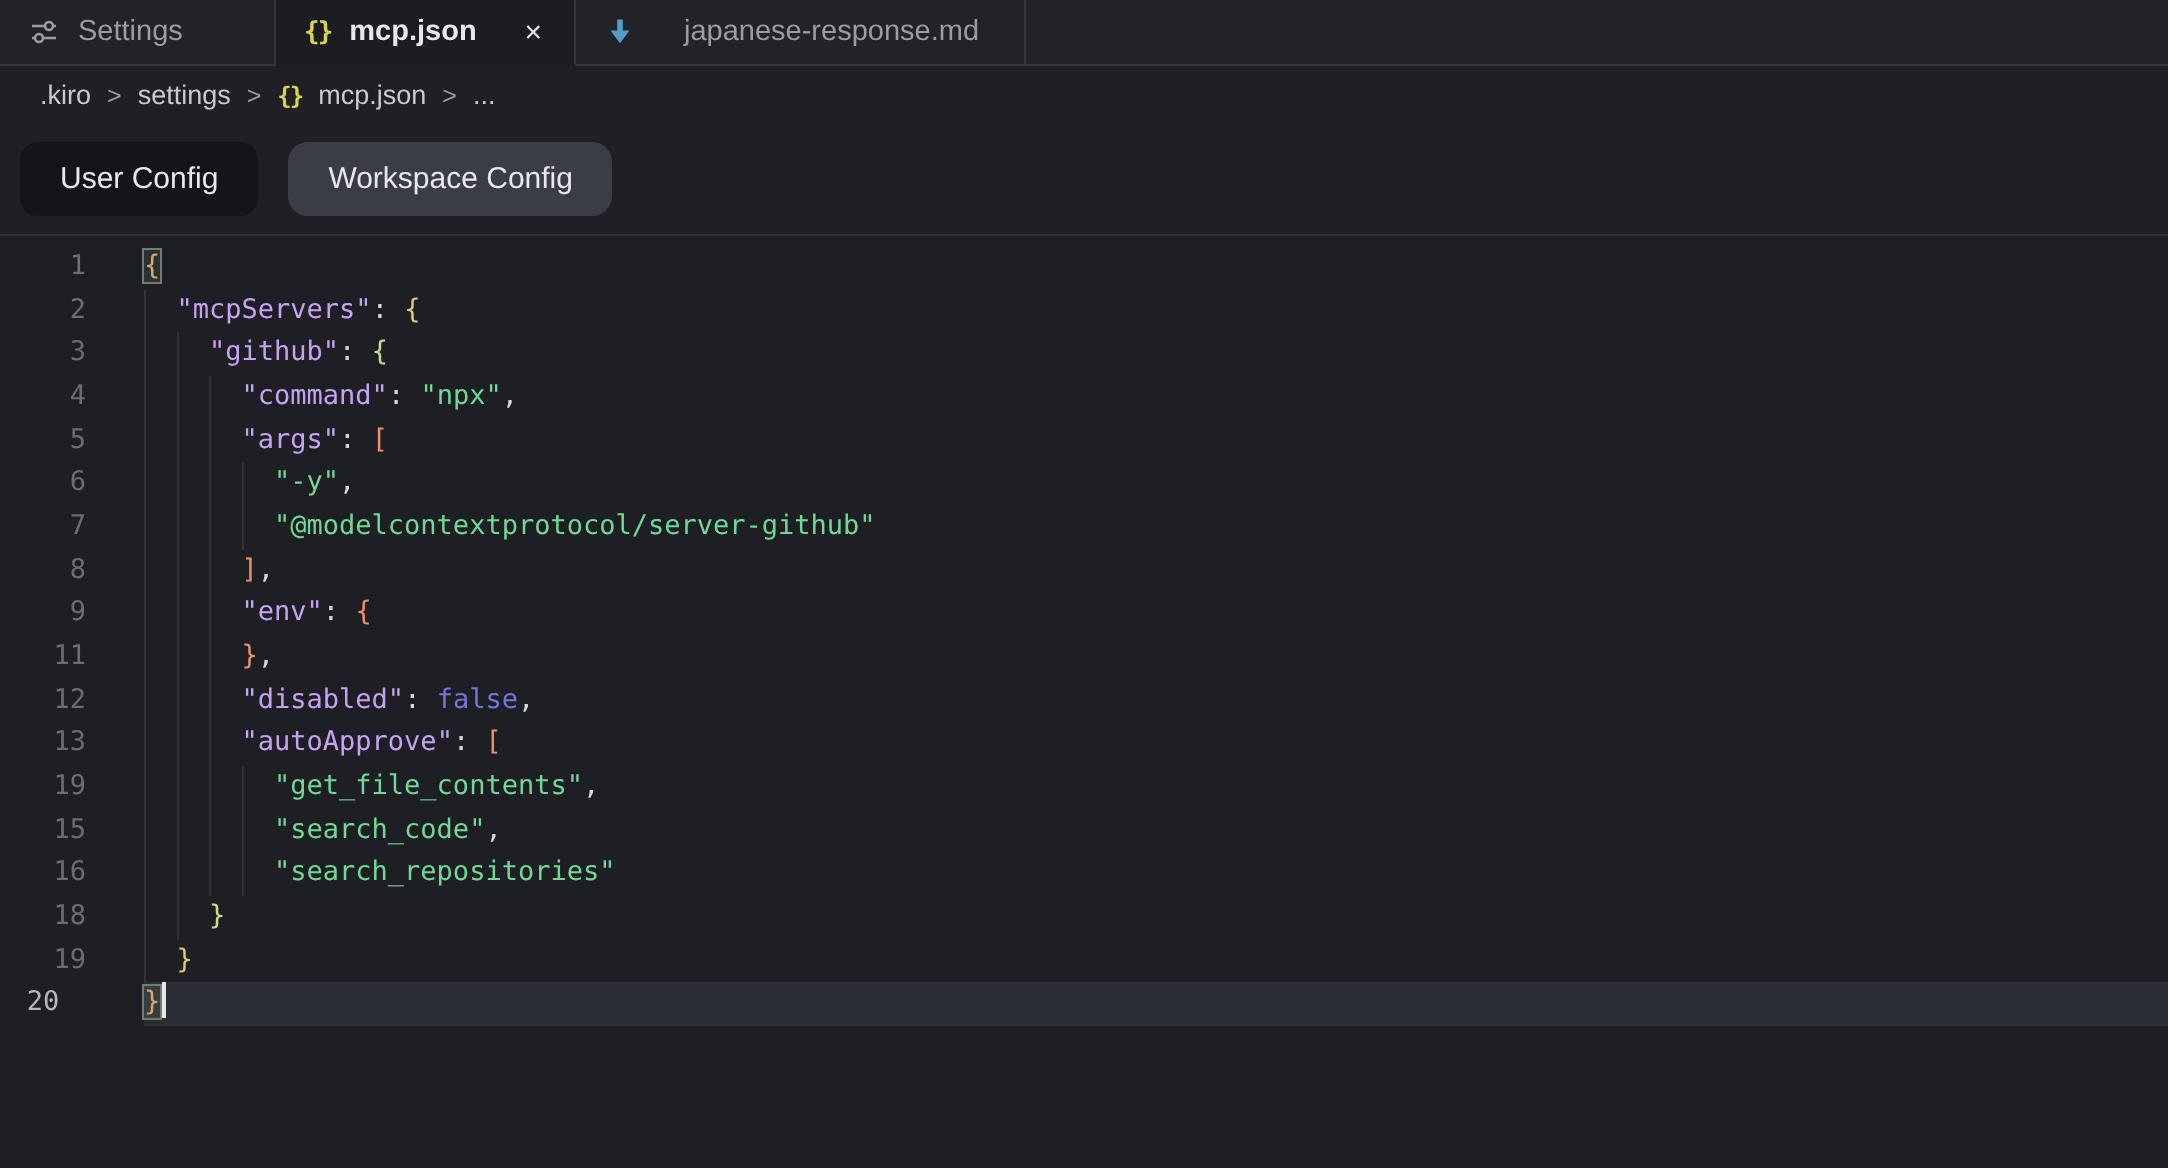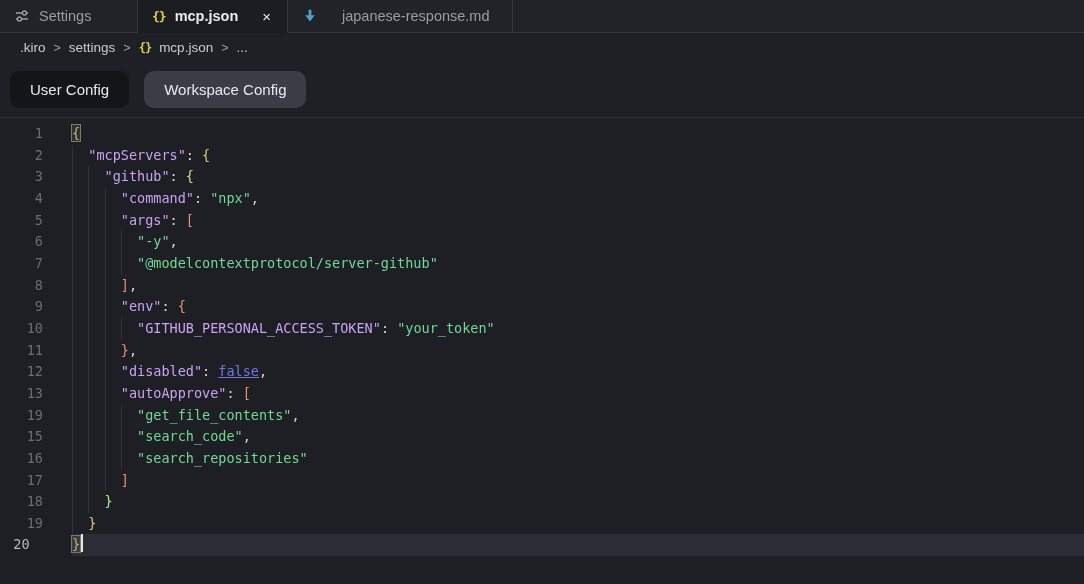--- a/index.html
+++ b/index.html
@@ -67,21 +67,21 @@
   .ln { width:43px; text-align:right; color: var(--ln); flex-shrink:0; user-select:none; }
   .line.active .ln { color: var(--ln-active); text-align: center; }
   .code { flex:1; margin-left:29px; white-space:pre; }
   .code.g {
     background-image: repeating-linear-gradient(to right, var(--guide) 0 1px, transparent 1px 2ch);
     background-repeat:no-repeat;
   }
   .line.active .code { background-color: var(--bg-active-line); }
   .tok.key  { color: var(--key); }
   .tok.str  { color: var(--string); }
-  .tok.bool { color: var(--boolean); text-decoration: underline; }
+  .tok.bool { color: var(--boolean); }
   .tok.pun  { color: var(--punct); }
   .tok.b1   { color: var(--bracket1); }
   .tok.b2   { color: var(--bracket2); }
   .tok.b3   { color: var(--bracket3); }
   .tok.b4   { color: var(--bracket4); }
   .tok.match { outline:1px solid var(--match-border); background: var(--match-bg); }
   .cursor {
     display:inline-block; width:2px; height:18px; background: var(--cursor);
     vertical-align:text-bottom; margin-left:1px;
   }
@@ -167,24 +167,20 @@
     </div>
     <div class="line">
       <span class="ln">8</span>
       <span class="code g" style="background-size: calc(5ch) 100%;"><span class="tok ws">      </span><span class="tok b4">]</span><span class="tok pun">,</span></span>
     </div>
     <div class="line">
       <span class="ln">9</span>
       <span class="code g" style="background-size: calc(5ch) 100%;"><span class="tok ws">      </span><span class="tok key">"env"</span><span class="tok pun">: </span><span class="tok b4">{</span></span>
     </div>
     <div class="line">
-      <span class="ln">10</span>
-      <span class="code g" style="background-size: calc(7ch) 100%;"><span class="tok ws">        </span><span class="tok key">"GITHUB_PERSONAL_ACCESS_TOKEN"</span><span class="tok pun">: </span><span class="tok str">"your_token"</span></span>
-    </div>
-    <div class="line">
       <span class="ln">11</span>
       <span class="code g" style="background-size: calc(5ch) 100%;"><span class="tok ws">      </span><span class="tok b4">}</span><span class="tok pun">,</span></span>
     </div>
     <div class="line">
       <span class="ln">12</span>
       <span class="code g" style="background-size: calc(5ch) 100%;"><span class="tok ws">      </span><span class="tok key">"disabled"</span><span class="tok pun">: </span><span class="tok bool">false</span><span class="tok pun">,</span></span>
     </div>
     <div class="line">
       <span class="ln">13</span>
       <span class="code g" style="background-size: calc(5ch) 100%;"><span class="tok ws">      </span><span class="tok key">"autoApprove"</span><span class="tok pun">: </span><span class="tok b4">[</span></span>
@@ -193,24 +189,20 @@
       <span class="ln">19</span>
       <span class="code g" style="background-size: calc(7ch) 100%;"><span class="tok ws">        </span><span class="tok str">"get_file_contents"</span><span class="tok pun">,</span></span>
     </div>
     <div class="line">
       <span class="ln">15</span>
       <span class="code g" style="background-size: calc(7ch) 100%;"><span class="tok ws">        </span><span class="tok str">"search_code"</span><span class="tok pun">,</span></span>
     </div>
     <div class="line">
       <span class="ln">16</span>
       <span class="code g" style="background-size: calc(7ch) 100%;"><span class="tok ws">        </span><span class="tok str">"search_repositories"</span></span>
-    </div>
-    <div class="line">
-      <span class="ln">17</span>
-      <span class="code g" style="background-size: calc(5ch) 100%;"><span class="tok ws">      </span><span class="tok b4">]</span></span>
     </div>
     <div class="line">
       <span class="ln">18</span>
       <span class="code g" style="background-size: calc(3ch) 100%;"><span class="tok ws">    </span><span class="tok b3">}</span></span>
     </div>
     <div class="line">
       <span class="ln">19</span>
       <span class="code g" style="background-size: calc(1ch) 100%;"><span class="tok ws">  </span><span class="tok b2">}</span></span>
     </div>
     <div class="line active">

